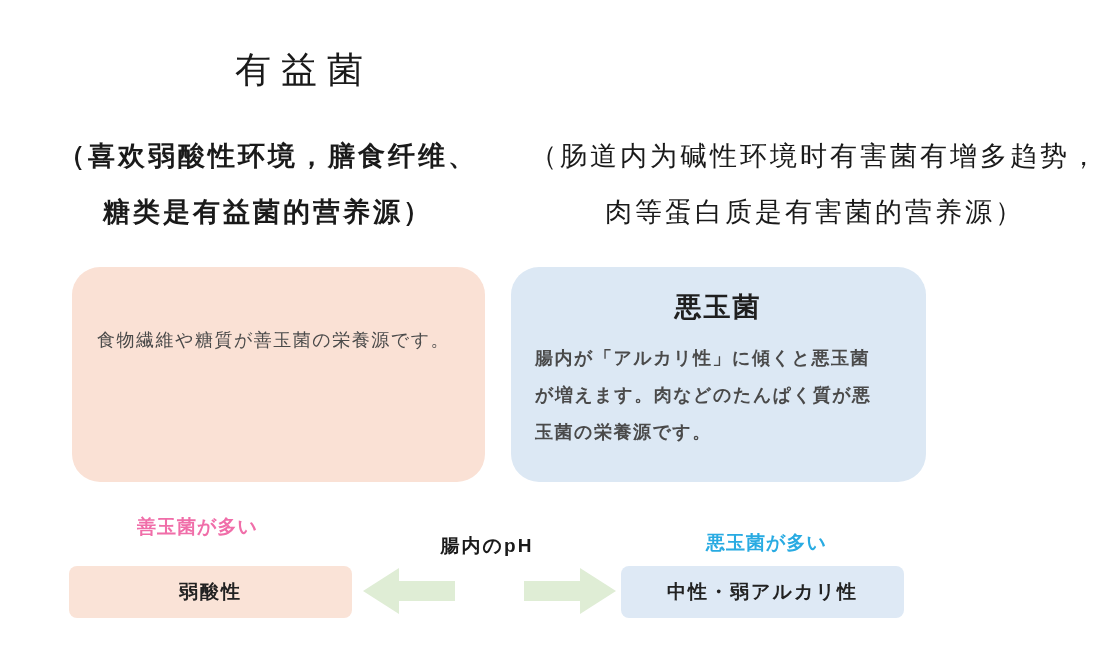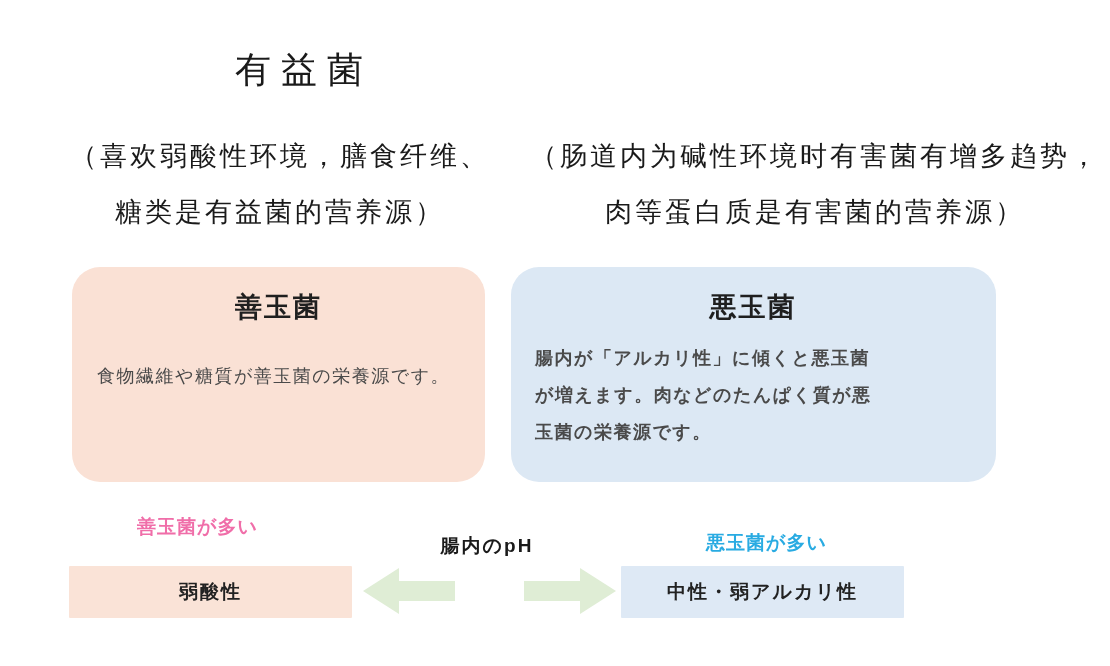--- a/index.html
+++ b/index.html
@@ -35,34 +35,34 @@
     position: absolute;
     top: 128px;
     text-align: center;
     font-family: "Liberation Serif", "DejaVu Serif", serif;
     font-size: 27px;
     letter-spacing: 3px;
     line-height: 56px;
     color: #1a1a1a;
     white-space: nowrap;
   }
-  .cn-desc.left  { left: 30px;  width: 500px; }
+  .cn-desc.left  { left: 18px;  width: 500px; font-weight: bold; }
   .cn-desc.right { left: 520px; width: 590px; }
 
   
   .card {
     position: absolute;
     top: 267px;
     height: 215px;
     border-radius: 28px;
     box-sizing: border-box;
     padding: 22px 25px 0 25px;
   }
   .card.good { left: 72px;  width: 413px; background: #fae1d5; }
-  .card.bad  { left: 511px; width: 485px; background: #dce8f4; padding-left: 24px; }
+  .card.bad  { left: 511px; width: 415px; background: #dce8f4; padding-left: 24px; }
 
   .card-title {
     text-align: center;
     font-size: 27px;
     font-weight: bold;
     letter-spacing: 2px;
     color: #1f1f1f;
   }
   .card-body {
     font-size: 18px;
@@ -99,21 +99,21 @@
     letter-spacing: 2px;
     color: #1a1a1a;
     white-space: nowrap;
   }
 
   .ph-bar {
     position: absolute;
     top: 566px;
     width: 283px;
     height: 52px;
-    border-radius: 1px;
+    border-radius: 8px;
     display: flex;
     align-items: center;
     justify-content: center;
     font-size: 19px;
     font-weight: bold;
     letter-spacing: 2px;
     color: #222222;
     white-space: nowrap;
   }
   .ph-bar.acid   { left: 69px;  background: #fae3d7; }
@@ -138,21 +138,20 @@
   <div class="cn-desc left">
     <div>（喜欢弱酸性环境，膳食纤维、</div>
     <div>糖类是有益菌的营养源）</div>
   </div>
   <div class="cn-desc right">
     <div>（肠道内为碱性环境时有害菌有增多趋势，</div>
     <div>肉等蛋白质是有害菌的营养源）</div>
   </div>
 
   <div class="card good">
-    <div class="card-title">善玉菌</div>
     <div class="card-body">
       <div>食物繊維や糖質が善玉菌の栄養源です。</div>
     </div>
   </div>
 
   <div class="card bad">
     <div class="card-title">悪玉菌</div>
     <div class="card-body">
       <div>腸内が「アルカリ性」に傾くと悪玉菌</div>
       <div>が増えます。肉などのたんぱく質が悪</div>

